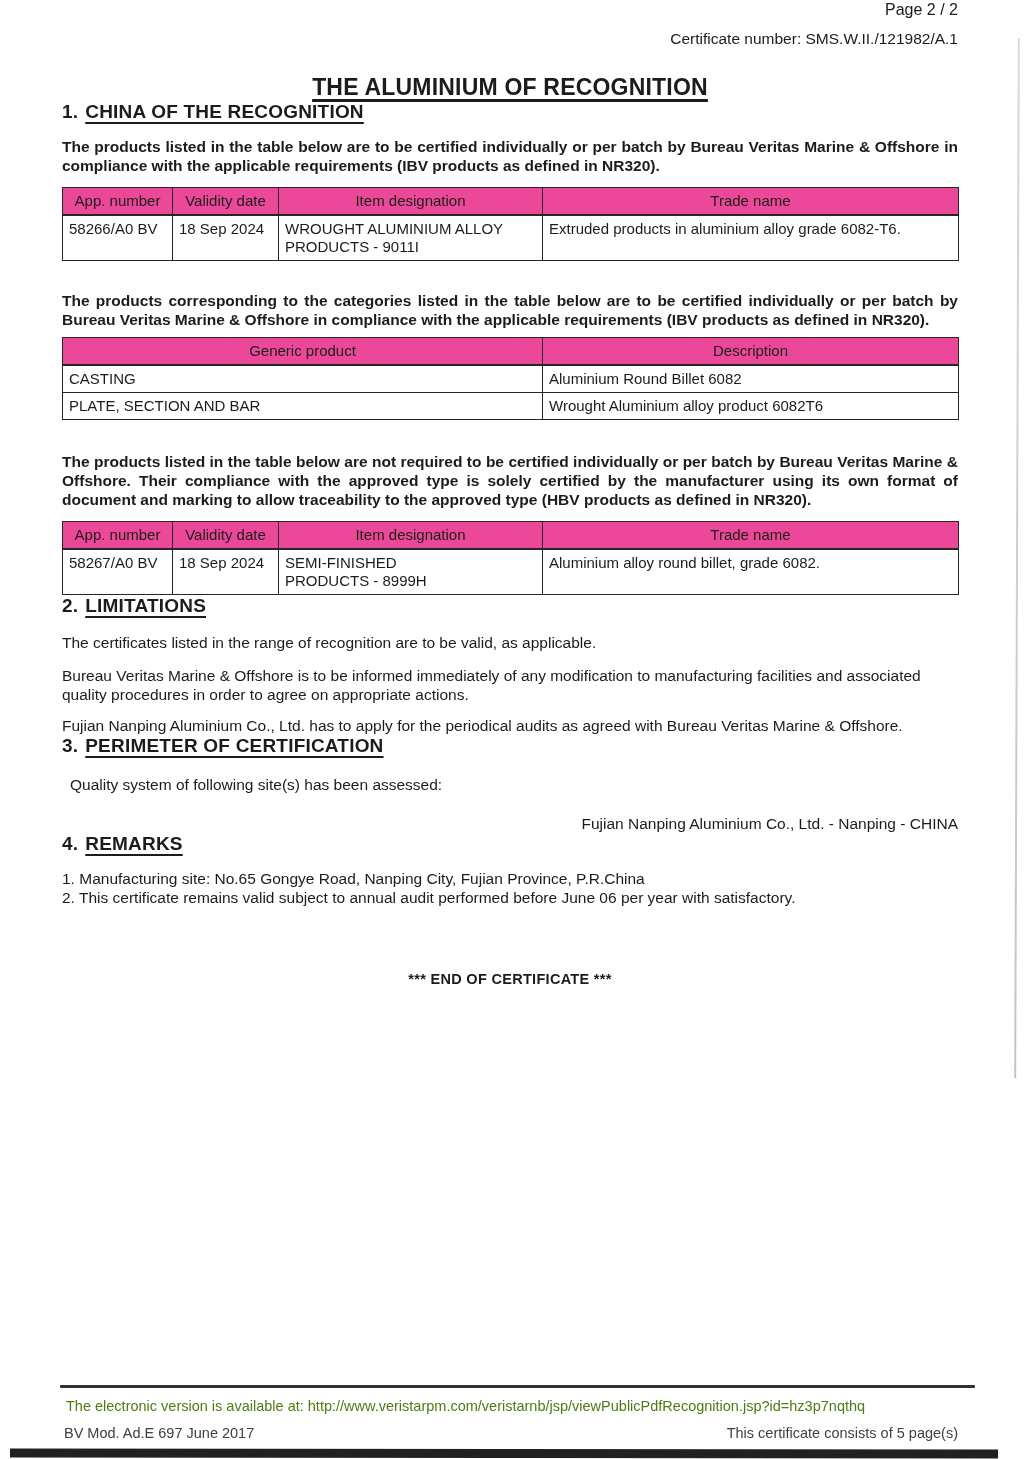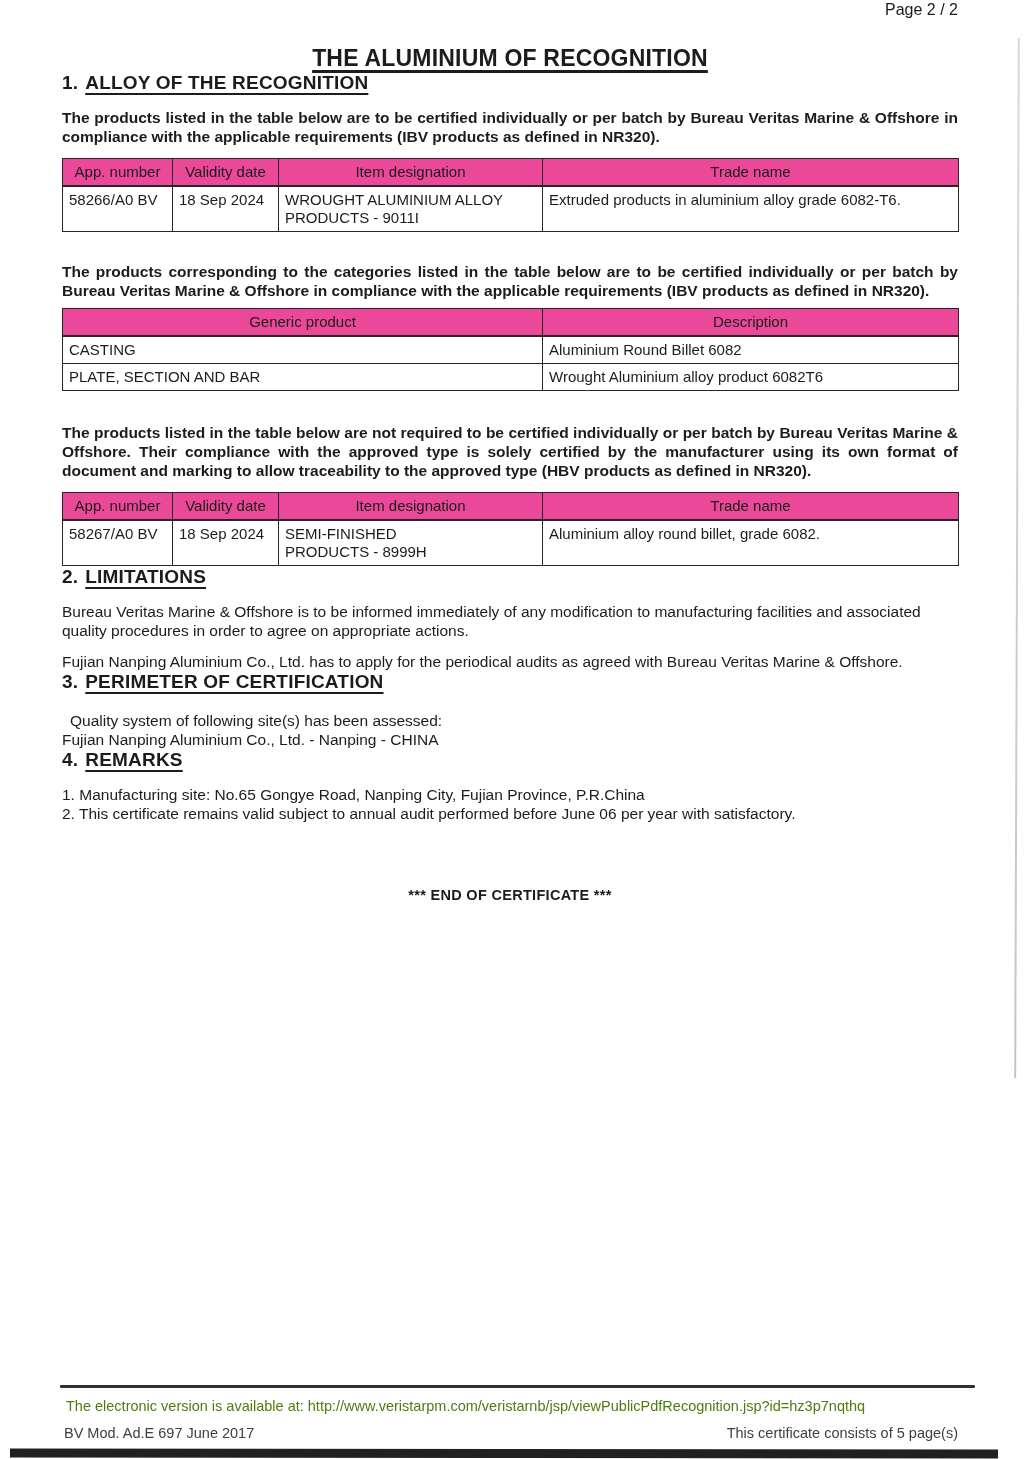--- a/index.html
+++ b/index.html
@@ -18,21 +18,21 @@
   }
   .doc-title span{text-decoration:underline;text-decoration-thickness:2.5px;text-underline-offset:4px;}
   h2.sec{font-size:19px;font-weight:bold;margin:0;letter-spacing:.2px;}
   .sec .sec-title{text-decoration:underline;text-decoration-thickness:2px;text-underline-offset:3.5px;margin-left:7px;}
   .s1h{margin-top:56px;}
   p{margin:0;}
   .pb{font-size:15.5px;font-weight:bold;line-height:19px;text-align:justify;}
   .pr{font-size:15.5px;line-height:19px;}
   .mt14{margin-top:14px;} .mt12{margin-top:12px;} .mt30{margin-top:30px;}
   .mt32{margin-top:32px;} .mt8{margin-top:8px;} .mt16{margin-top:16px;}
-  .mt18{margin-top:18px;margin-left:8px;} .mt20{}
+  .mt18{margin-top:18px;margin-left:8px;} .mt20{margin-top:20px;text-align:right;}
   .s2h{margin-top:46px;} .s3h{margin-top:44px;} .s4h{margin-top:54px;}
   table.tbl{
     border-collapse:collapse;width:896px;table-layout:fixed;
     font-size:15px;line-height:18px;
   }
   table.tbl,table.tbl th,table.tbl td{border:1.5px solid #262626;}
   table.tbl th{
     background:#ec4899;font-weight:normal;text-align:center;
     padding:4px 4px;border-bottom-width:2px;
   }
@@ -64,25 +64,26 @@
     background:linear-gradient(#d9d9d9,#c4c4c4);transform:rotate(.2deg);
   }
 </style>
 </head>
 <body>
 
 <div class="content">
 
   <div class="hdr">
     <div class="page-label">Page 2 / 2</div>
+    <div class="cert-num">Certificate number: SMS.W.II./121982/A.1</div>
   </div>
 
   <div class="doc-title"><span>THE ALUMINIUM OF RECOGNITION</span></div>
 
-  <h2 class="sec s1h"><span class="sec-num">1.</span><span class="sec-title">ALLOY OF THE RECOGNITION</span></h2>
+  <h2 class="sec s1h"><span class="sec-num">1.</span><span class="sec-title">CHINA OF THE RECOGNITION</span></h2>
 
   <p class="pb mt14">The products listed in the table below are to be certified individually or per batch by Bureau Veritas Marine &amp; Offshore in compliance with the applicable requirements (IBV products as defined in NR320).</p>
 
   <table class="tbl t1">
     <colgroup>
         <col style="width:110px">
         <col style="width:106px">
         <col style="width:264px">
         <col style="width:416px">
       </colgroup>
@@ -153,20 +154,21 @@
         <td>18 Sep 2024</td>
         <td class="pre">SEMI-FINISHED
 PRODUCTS - 8999H</td>
         <td>Aluminium alloy round billet, grade 6082.</td>
       </tr>
     </tbody>
   </table>
 
   <h2 class="sec s2h"><span class="sec-num">2.</span><span class="sec-title">LIMITATIONS</span></h2>
 
+  <p class="pr mt16">The certificates listed in the range of recognition are to be valid, as applicable.</p>
   <p class="pr mt14">Bureau Veritas Marine &amp; Offshore is to be informed immediately of any modification to manufacturing facilities and associated quality procedures in order to agree on appropriate actions.</p>
   <p class="pr mt12">Fujian Nanping Aluminium Co., Ltd. has to apply for the periodical audits as agreed with Bureau Veritas Marine &amp; Offshore.</p>
 
   <h2 class="sec s3h"><span class="sec-num">3.</span><span class="sec-title">PERIMETER OF CERTIFICATION</span></h2>
 
   <p class="pr mt18">Quality system of following site(s) has been assessed:</p>
   <p class="pr mt20">Fujian Nanping Aluminium Co., Ltd. - Nanping - CHINA</p>
 
   <h2 class="sec s4h"><span class="sec-num">4.</span><span class="sec-title">REMARKS</span></h2>
 

